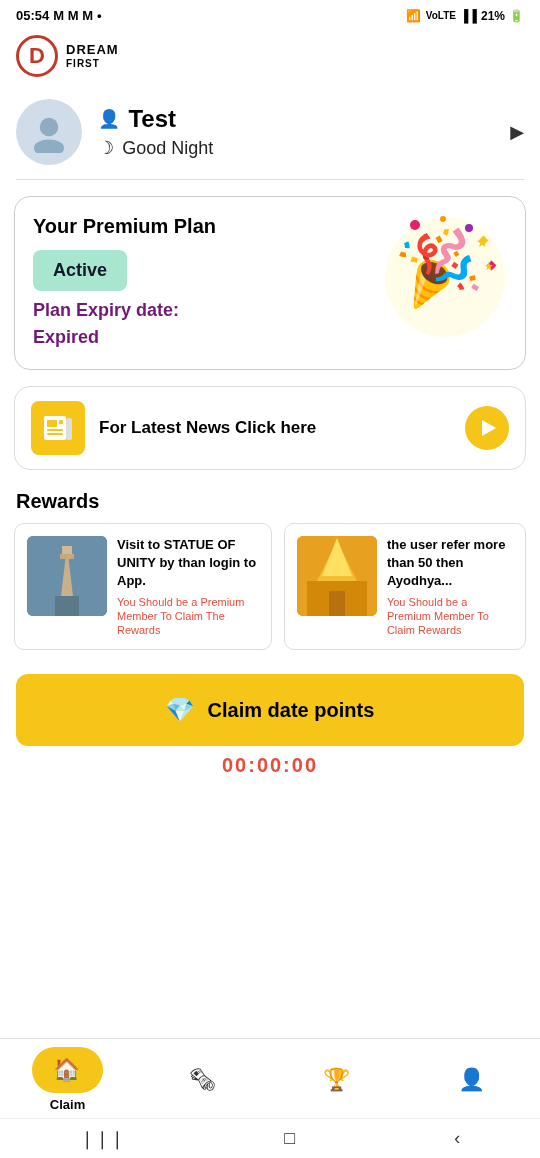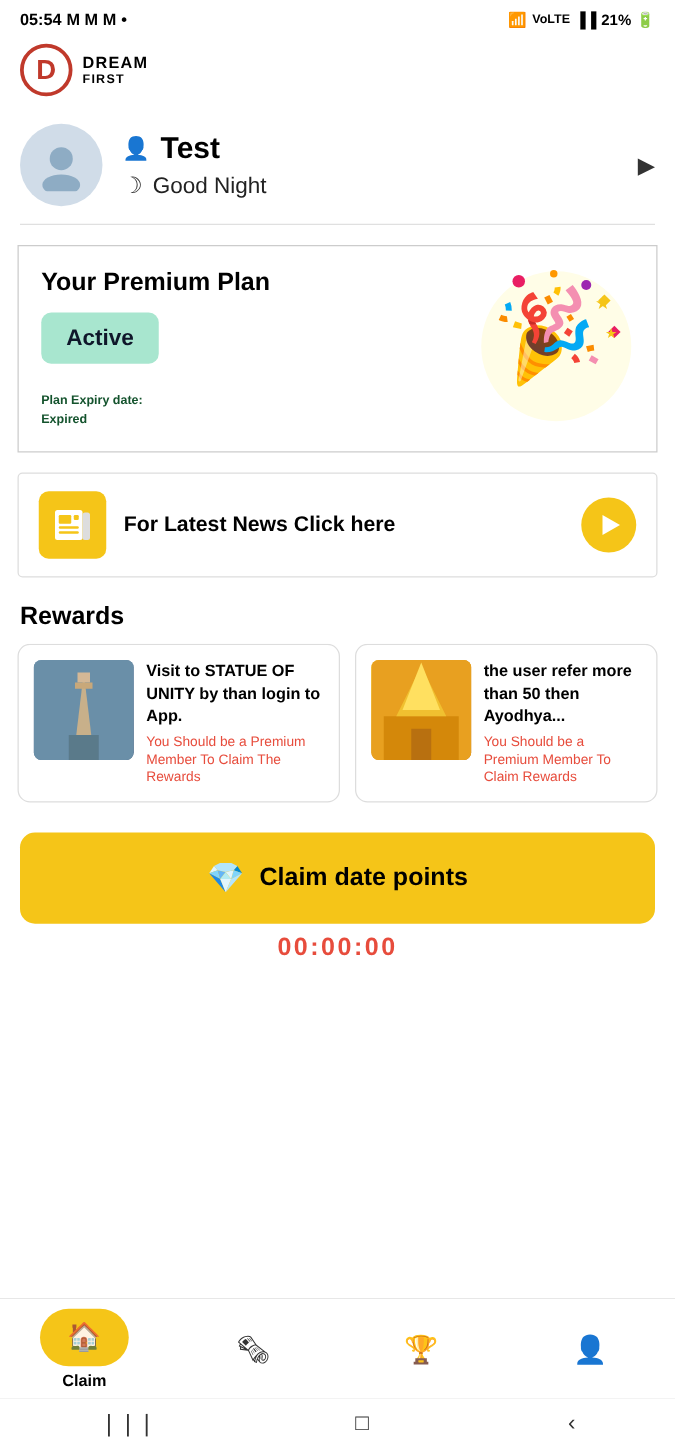--- a/index.html
+++ b/index.html
@@ -74,54 +74,54 @@
       position: absolute; right: 16px;
       font-size: 18px; color: #333;
     }
 
     .divider { height: 1px; background: #e0e0e0; margin: 0 16px; }
 
     
     .premium-card {
       margin: 16px 14px;
       border: 1.5px solid #ccc;
-      border-radius: 0;
+      border-radius: 16px;
       padding: 18px 18px 18px;
       display: flex;
       align-items: flex-start;
       position: relative;
       min-height: 160px;
       overflow: hidden;
     }
     .premium-left { flex: 1; }
     .premium-title { font-size: 20px; font-weight: 700; color: #000; margin-bottom: 12px; }
     .active-badge {
       background: #a8e6cf;
       border: none;
       border-radius: 8px;
       padding: 10px 20px;
       font-size: 18px; font-weight: 700;
       color: #0f172a;
       display: inline-block;
       margin-bottom: 6px;
     }
-    .expiry-text { font-size: 10px; font-weight: 600; color: #14532d; line-height: 1.5; margin-top: 16px; }
+    .expiry-text { font-size: 18px; font-weight: 600; color: #701a75; line-height: 1.5; }
 
     .party-graphic {
       position: absolute;
       right: 10px; top: 10px;
       width: 140px; height: 140px;
       display: flex; align-items: center; justify-content: center;
     }
 
     
     .news-banner {
       margin: 0 14px 14px;
       border: 1.5px solid #ddd;
-      border-radius: 4px;
+      border-radius: 16px;
       padding: 14px 16px;
       display: flex;
       align-items: center;
       gap: 14px;
     }
     .news-icon-box {
       background: #f5c518;
       border-radius: 8px;
       width: 54px; height: 54px;
       display: flex; align-items: center; justify-content: center;

